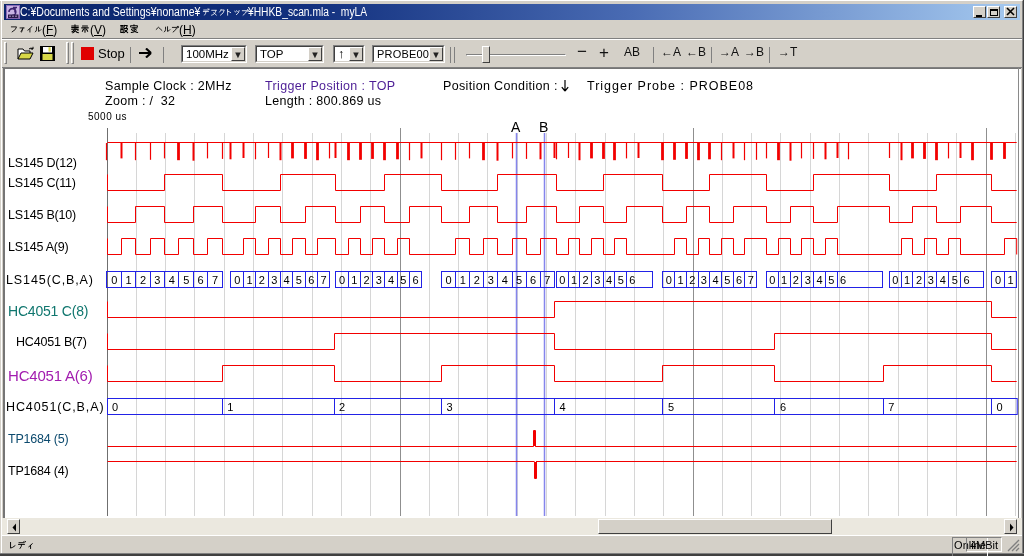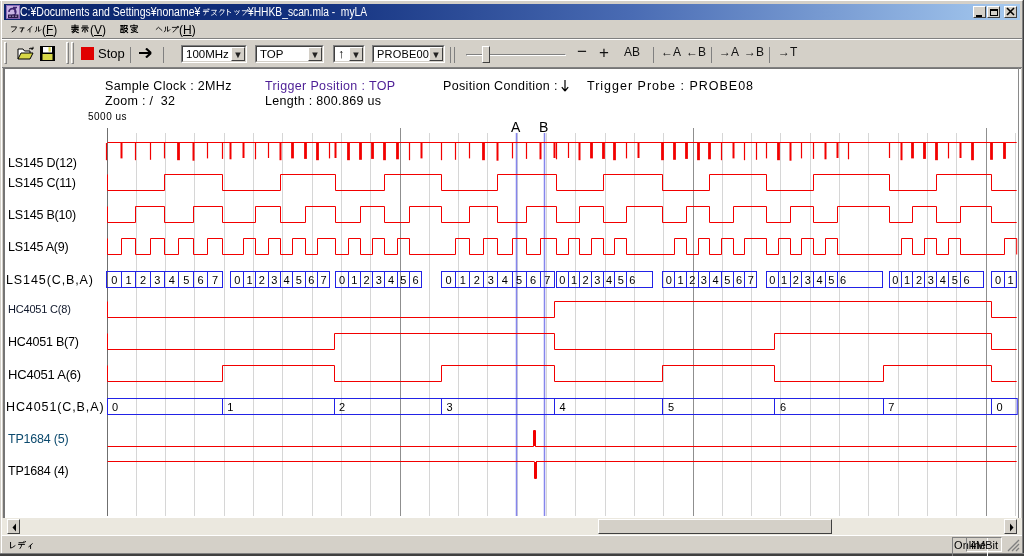--- a/index.html
+++ b/index.html
@@ -208,23 +208,23 @@
   </svg>
 <div class="abs" style="left:587px;top:78.5px;font-size:12.5px;color:#000;letter-spacing:1.0px">Trigger Probe : PROBE08</div>
 <div class="abs" style="left:88px;top:111px;font-size:10px;color:#000;letter-spacing:0.5px">5000 us</div>
 <div class="abs" style="left:511px;top:119px;font-size:14px;color:#000">A</div>
 <div class="abs" style="left:539px;top:119px;font-size:14px;color:#000">B</div>
 <div class="abs" style="left:8px;top:156px;font-size:12.5px;color:#000;letter-spacing:-0.2px">LS145 D(12)</div>
 <div class="abs" style="left:8px;top:175.5px;font-size:12.5px;color:#000;letter-spacing:-0.2px">LS145 C(11)</div>
 <div class="abs" style="left:8px;top:207.5px;font-size:12.5px;color:#000;letter-spacing:-0.2px">LS145 B(10)</div>
 <div class="abs" style="left:8px;top:239.5px;font-size:12.5px;color:#000;letter-spacing:-0.2px">LS145 A(9)</div>
 <div class="abs" style="left:6px;top:272.5px;font-size:12.5px;color:#000;letter-spacing:0.9px">LS145(C,B,A)</div>
-<div class="abs" style="left:8px;top:302.5px;font-size:11px;color:#0f172a;letter-spacing:-0.2px">HC4051 C(8)</div>
-<div class="abs" style="left:8px;top:334.5px;font-size:12.5px;color:#000;letter-spacing:-0.2px">HC4051 B(7)</div>
-<div class="abs" style="left:8px;top:366.5px;font-size:13px;color:#000000;letter-spacing:-0.2px">HC4051 A(6)</div>
+<div class="abs" style="left:8px;top:302.5px;font-size:14px;color:#0f766e;letter-spacing:-0.2px">HC4051 C(8)</div>
+<div class="abs" style="left:16px;top:334.5px;font-size:12.5px;color:#000;letter-spacing:-0.2px">HC4051 B(7)</div>
+<div class="abs" style="left:8px;top:366.5px;font-size:15px;color:#a21caf;letter-spacing:-0.2px">HC4051 A(6)</div>
 <div class="abs" style="left:6px;top:399.5px;font-size:12.5px;color:#000;letter-spacing:0.9px">HC4051(C,B,A)</div>
 <div class="abs" style="left:8px;top:431.5px;font-size:12.5px;color:#0c4a6e;letter-spacing:-0.2px">TP1684 (5)</div>
 <div class="abs" style="left:8px;top:463.5px;font-size:12.5px;color:#000;letter-spacing:-0.2px">TP1684 (4)</div>
 <svg class="abs" style="left:0;top:0" width="1024" height="556" font-family="Liberation Sans,sans-serif">
     <path d="M136.5,133 V516 M165.5,133 V516 M194.5,133 V516 M224.5,133 V516 M253.5,133 V516 M282.5,133 V516 M312.5,133 V516 M341.5,133 V516 M370.5,133 V516 M429.5,133 V516 M458.5,133 V516 M487.5,133 V516 M517.5,133 V516 M546.5,133 V516 M575.5,133 V516 M605.5,133 V516 M634.5,133 V516 M663.5,133 V516 M722.5,133 V516 M751.5,133 V516 M780.5,133 V516 M810.5,133 V516 M839.5,133 V516 M868.5,133 V516 M898.5,133 V516 M927.5,133 V516 M956.5,133 V516 M1015.5,133 V516" stroke="#d6d6d6" fill="none"></path>
     <path d="M107.5,128 V516" stroke="#6f6f6f" fill="none"></path>
     <path d="M400.5,128 V516" stroke="#8f8f8f" fill="none"></path>
     <path d="M693.5,128 V516" stroke="#8f8f8f" fill="none"></path>
     <path d="M986.5,128 V516" stroke="#8f8f8f" fill="none"></path>
     <path d="M516.5,133 V516" stroke="#8585ec" stroke-width="1.5" fill="none"></path>

